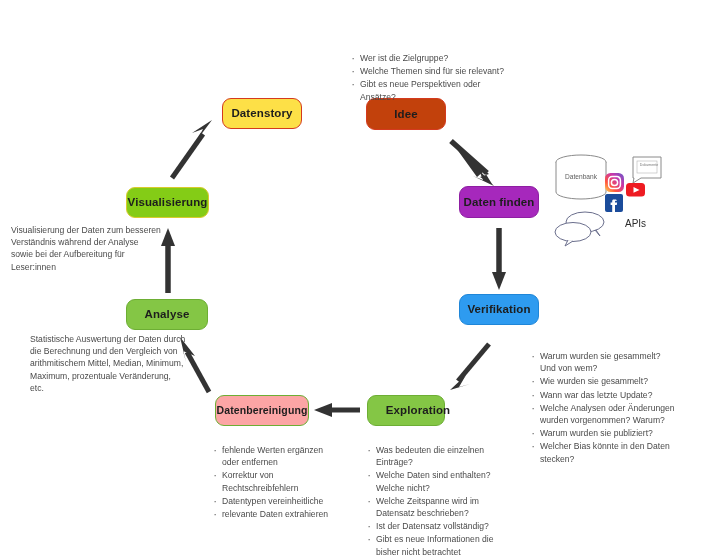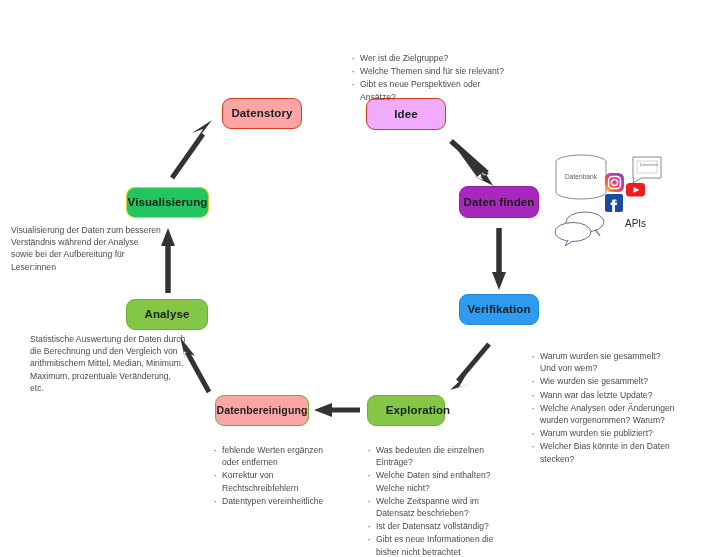--- a/index.html
+++ b/index.html
@@ -30,29 +30,29 @@
     font-size: 11.5px;
     font-weight: bold;
     color: #1d1d1d;
     box-sizing: border-box;
     letter-spacing: 0.1px;
     text-align: center;
     line-height: 1.1;
   }
   .node-idee {
     left: 366px; top: 98px; width: 80px; height: 32px;
-    background: #f0abfc; border: 1.4px solid #D43A1E;
+    background: #c2410c; border: 1.4px solid #D43A1E;
   }
   .node-datenstory {
     left: 222px; top: 98px; width: 80px; height: 31px;
-    background: #fca5a5; border: 1.4px solid #D43A1E;
+    background: #fde047; border: 1.4px solid #D43A1E;
   }
   .node-visualisierung {
     left: 126px; top: 187px; width: 83px; height: 31px;
-    background: #22c55e; border: 1.4px solid #D9CB2C; justify-content: center;
+    background: #84cc16; border: 1.4px solid #D9CB2C; justify-content: center;
   }
   .node-analyse {
     left: 126px; top: 299px; width: 82px; height: 31px;
     background: #84C645; border: 1.4px solid #6DAE34;
   }
   .node-datenbereinigung {
     left: 215px; top: 395px; width: 94px; height: 31px;
     background: #fca5a5; border: 1.4px solid #6DAE34;
     font-size: 10.5px;
   }
@@ -270,20 +270,21 @@
     <li>Ist der Datensatz vollständig?</li>
     <li>Gibt es neue Informationen die bisher nicht betrachtet wurden?</li>
   </ul>
 </div>
 
 <div class="notes notes-dber">
   <ul>
     <li>fehlende Werten ergänzen oder entfernen</li>
     <li>Korrektur von Rechtschreibfehlern</li>
     <li>Datentypen vereinheitliche</li>
+    <li>relevante Daten extrahieren</li>
   </ul>
 </div>
 
 <div class="notes notes-ana plain">
   <p>Statistische Auswertung der Daten durch die Berechnung und den Vergleich von arithmitischem Mittel, Median, Minimum, Maximum, prozentuale Veränderung, etc.</p>
 </div>
 
 <div class="notes notes-vis plain">
   <p>Visualisierung der Daten zum besseren Verständnis während der Analyse sowie bei der Aufbereitung für Leser:innen</p>
 </div>

